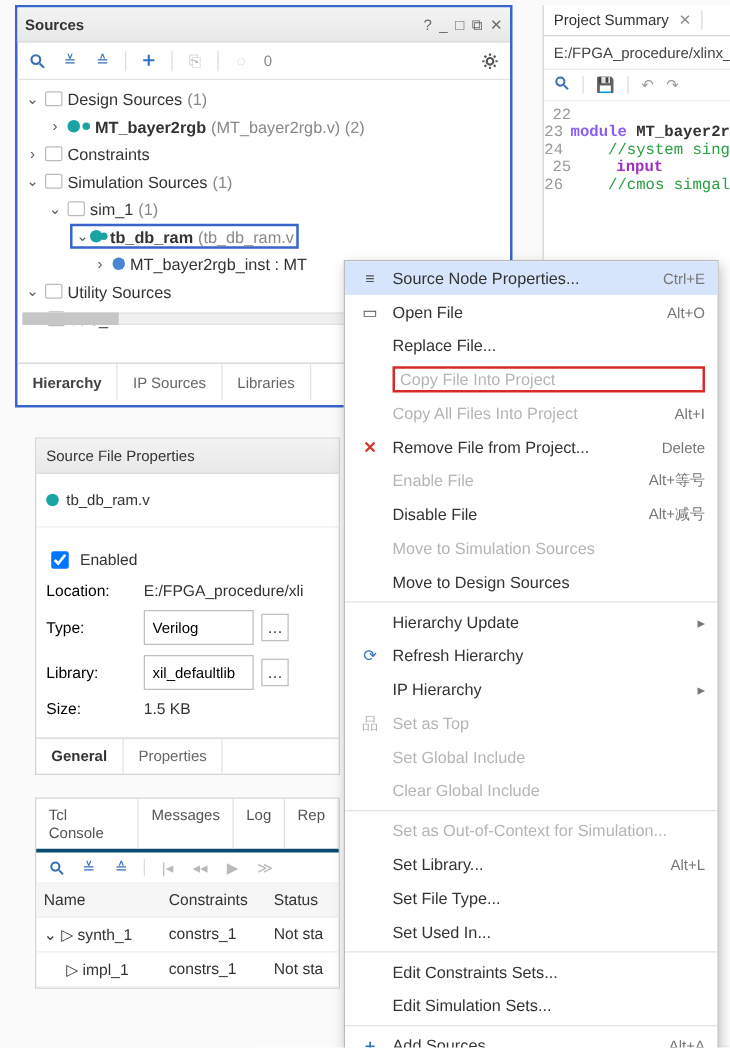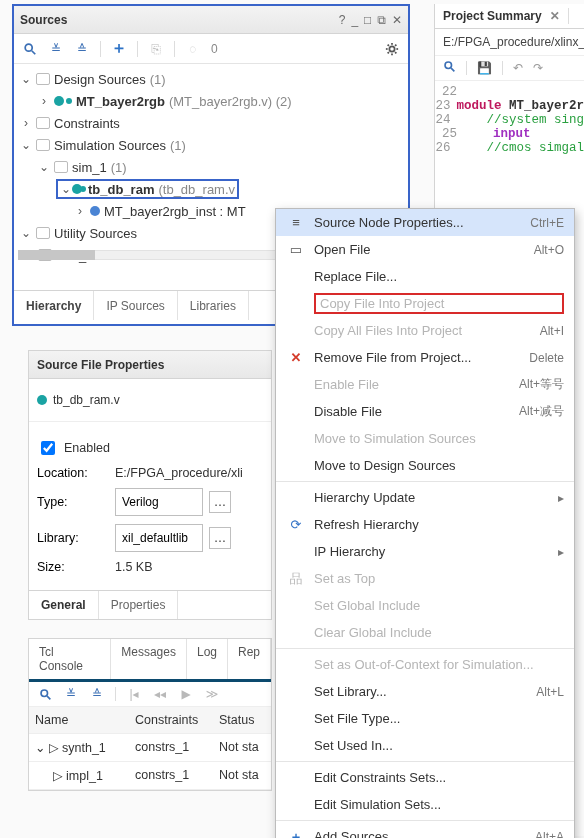--- a/index.html
+++ b/index.html
@@ -88,21 +88,21 @@
 
   
   .file-props {
     position:absolute; left:28px; top:350px;
     width: 244px;
     background:#fff;
     border:1px solid #d4d4d4;
   }
   .file-props-title {
     height:28px; display:flex; align-items:center; padding:0 8px;
-    font-weight:700; background:linear-gradient(#f3f3f3,#e8e8e8);
+    font-weight:400; background:linear-gradient(#f3f3f3,#e8e8e8);
     border-bottom:1px solid #d4d4d4;
   }
   .file-props-sub {
     height:43px; display:flex; align-items:center; gap:6px; padding:0 8px;
     border-bottom:1px solid #eee;
   }
   .file-props-sub .dot { width:10px; height:10px; border-radius:50%; background:#1aa3a3; }
   .file-props-body { padding:8px; font-size:12.5px; }
   .file-props-body .row { display:flex; align-items:center; margin: 8px 0; gap:6px; }
   .file-props-body .label { width:72px; color:#000000; }
@@ -143,33 +143,33 @@
   .summary {
     position:absolute; left:434px; top:4px;
     width:150px; height:832px;
     background:#fff;
     border-left:1px solid #d4d4d4;
     overflow:hidden;
   }
   .summary-tab {
     display:flex; align-items:center; padding:4px 8px; gap:8px;
     border-bottom:1px solid #d4d4d4;
-    font-weight:700;
+    font-weight:400;
   }
   .summary-path { padding:6px 8px; color:#444; white-space:nowrap; }
   .summary-tb   { display:flex; align-items:center; gap:10px; padding:4px 8px; border-top:1px solid #eee; border-bottom:1px solid #eee; }
   .code {
     font-family: Consolas, "Courier New", monospace;
     font-size: 12.5px;
     padding: 4px 0 0 0;
   }
   .code .ln { display:flex; }
   .code .num { width:28px; text-align:right; color:#999; padding-right:6px; }
   .code .txt { white-space:pre; }
-  .kw-blue    { color:#be185d; font-weight:700; }
+  .kw-blue    { color:#8b5cf6; font-weight:700; }
   .kw-purple  { color:#a030c0; font-weight:700; }
   .comment    { color:#2aa040; }
 
   
   .ctx {
     position:absolute; left:275px; top:208px;
     width:300px;
     background:#fff;
     border:1px solid #bcbcbc;
     box-shadow: 2px 4px 10px rgba(0,0,0,0.25);

